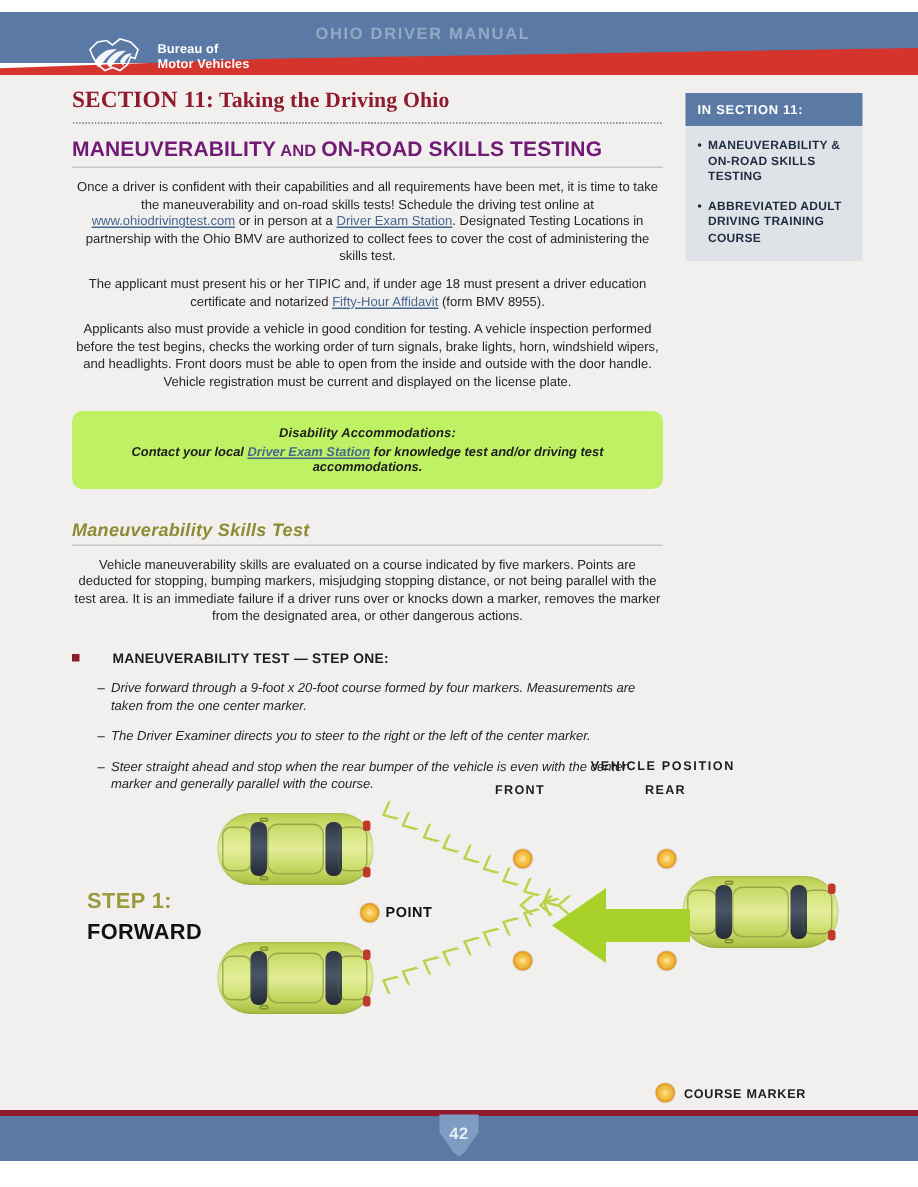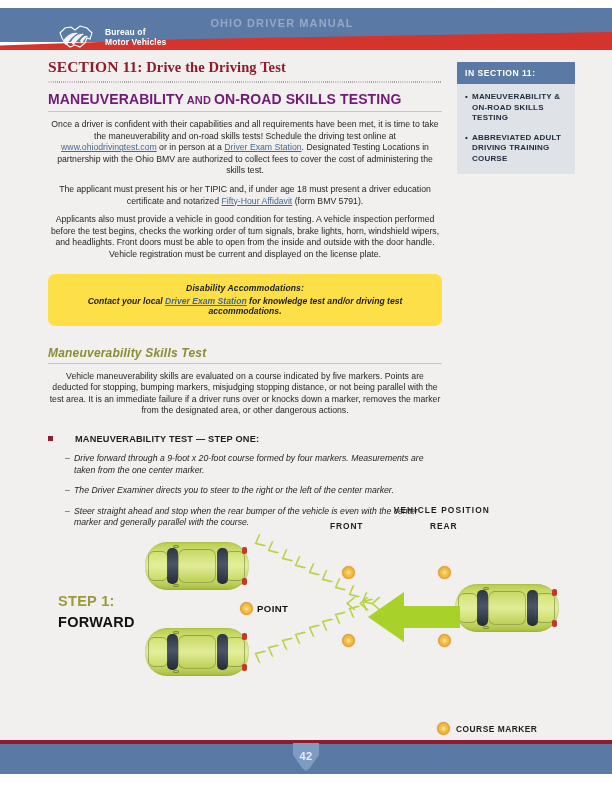--- a/index.html
+++ b/index.html
@@ -68,21 +68,21 @@
   .hr-thin { margin-top: 4px; height: 1px; background: #c9c7c3; width: 394px; }
 
   p.body {
     margin-top: 7px; font-size: 8.7px; line-height: 11.6px; color: #262626;
     text-align: center;
   }
   a.lnk { color: #45688f; text-decoration: underline; }
 
   
   .callout {
-    margin-top: 13px; width: 394px; background: #fde047; border-radius: 7px;
+    margin-top: 13px; width: 394px; background: #bef264; border-radius: 7px;
     padding: 9px 10px 10px 10px; text-align: center;
   }
   .callout .c1 {
     font-size: 8.6px; font-weight: bold; font-style: italic; color: #1d1d1d;
     letter-spacing: .1px;
   }
   .callout .c2 {
     margin-top: 3px; font-size: 8.6px; font-weight: bold; font-style: italic;
     color: #1d1d1d;
   }
@@ -242,32 +242,32 @@
         <div>Motor Vehicles</div>
       </div>
     </div>
   </div>
 
   <div class="body-bg"></div>
 
   <div class="content">
 
     <div class="section-title">
-      <span>SECTION 11:</span><span class="st-rest"> Drive the Driving Test</span>
+      <span>SECTION 11:</span><span class="st-rest"> Taking the Driving Ohio</span>
     </div>
     <div class="dotrule"></div>
 
     <div class="subhead">
       <span>MANEUVERABILITY</span><span class="small"> AND </span><span>ON-ROAD SKILLS TESTING</span>
     </div>
     <div class="hr-thin"></div>
 
     <p class="body"><span>Once a driver is confident with their capabilities and all requirements have been met, it is time to take the maneuverability and on-road skills tests! Schedule the driving test online at </span><a class="lnk" href="#">www.ohiodrivingtest.com</a><span> or in person at a </span><a class="lnk" href="#">Driver Exam Station</a><span>. Designated Testing Locations in partnership with the Ohio BMV are authorized to collect fees to cover the cost of administering the skills test.</span></p>
 
-    <p class="body"><span>The applicant must present his or her TIPIC and, if under age 18 must present a driver education certificate and notarized </span><a class="lnk" href="#">Fifty-Hour Affidavit</a><span> (form BMV 5791).</span></p>
+    <p class="body"><span>The applicant must present his or her TIPIC and, if under age 18 must present a driver education certificate and notarized </span><a class="lnk" href="#">Fifty-Hour Affidavit</a><span> (form BMV 8955).</span></p>
 
     <p class="body">Applicants also must provide a vehicle in good condition for testing. A vehicle inspection performed before the test begins, checks the working order of turn signals, brake lights, horn, windshield wipers, and headlights. Front doors must be able to open from the inside and outside with the door handle. Vehicle registration must be current and displayed on the license plate.</p>
 
     <div class="callout">
       <div class="c1">Disability Accommodations:</div>
       <div class="c2"><span>Contact your local </span><a class="lnk" href="#">Driver Exam Station</a><span> for knowledge test and/or driving test accommodations.</span></div>
     </div>
 
     <div class="skills-head">Maneuverability Skills Test</div>
     <div class="hr-thin2"></div>

